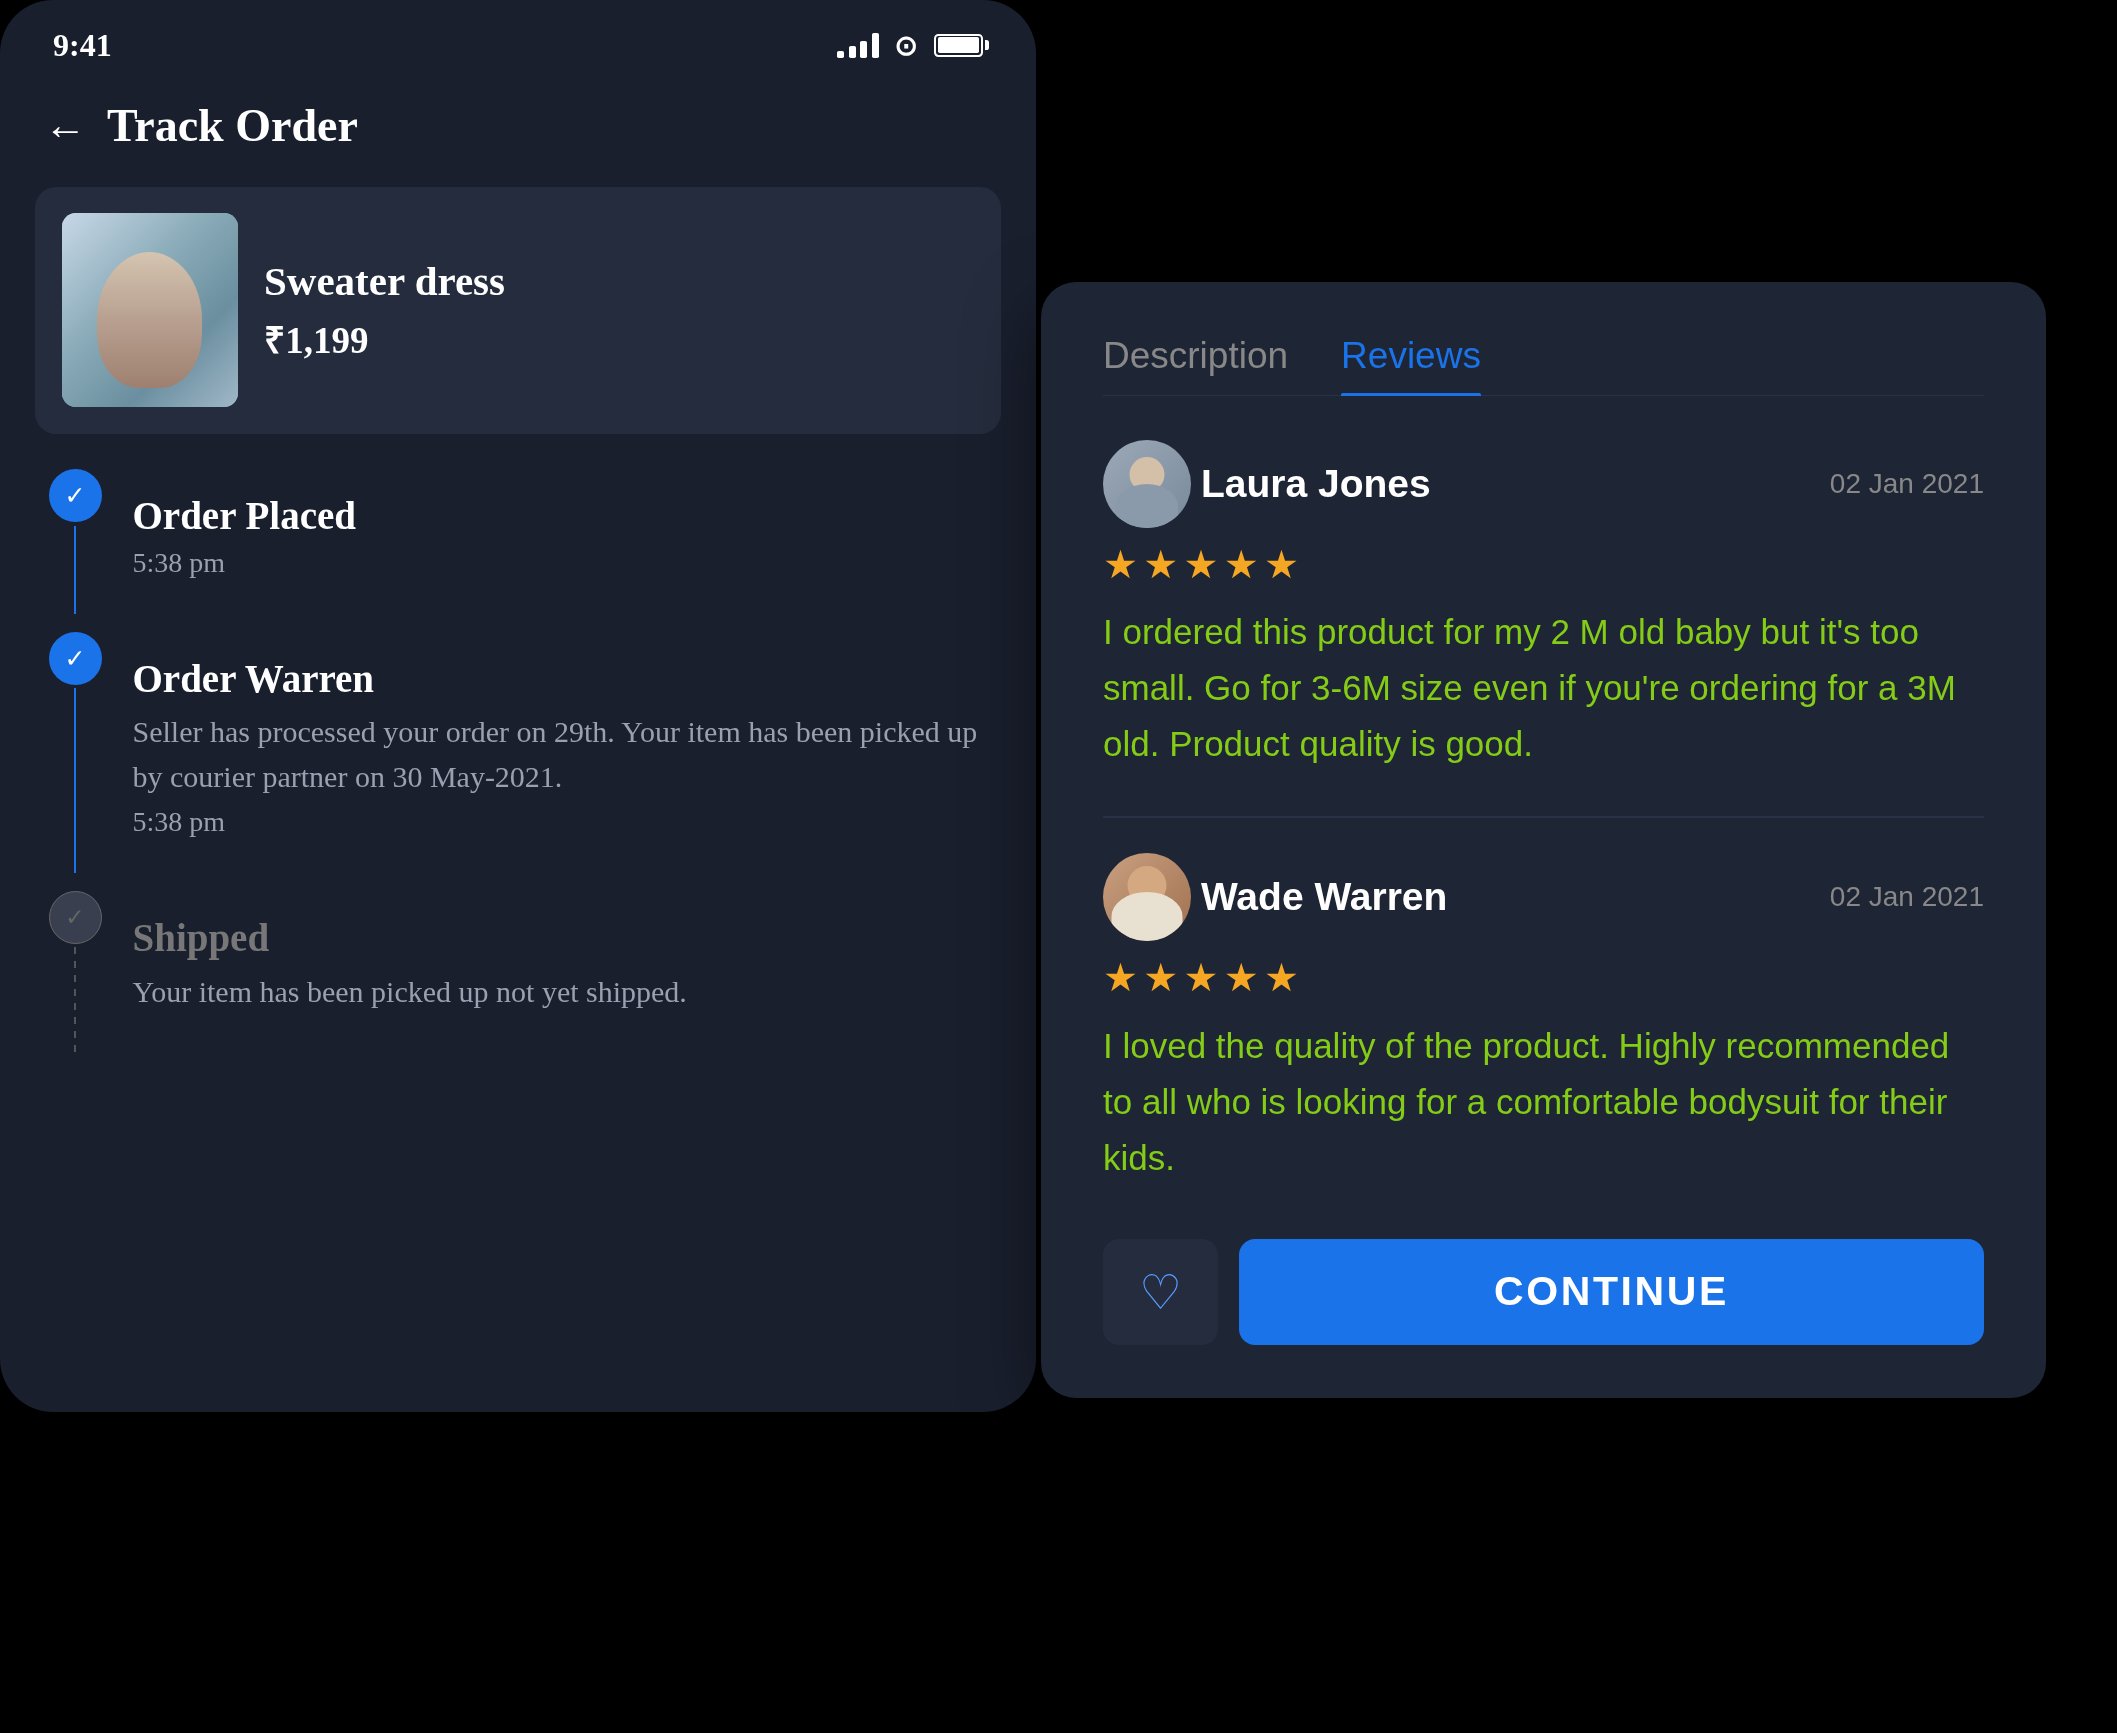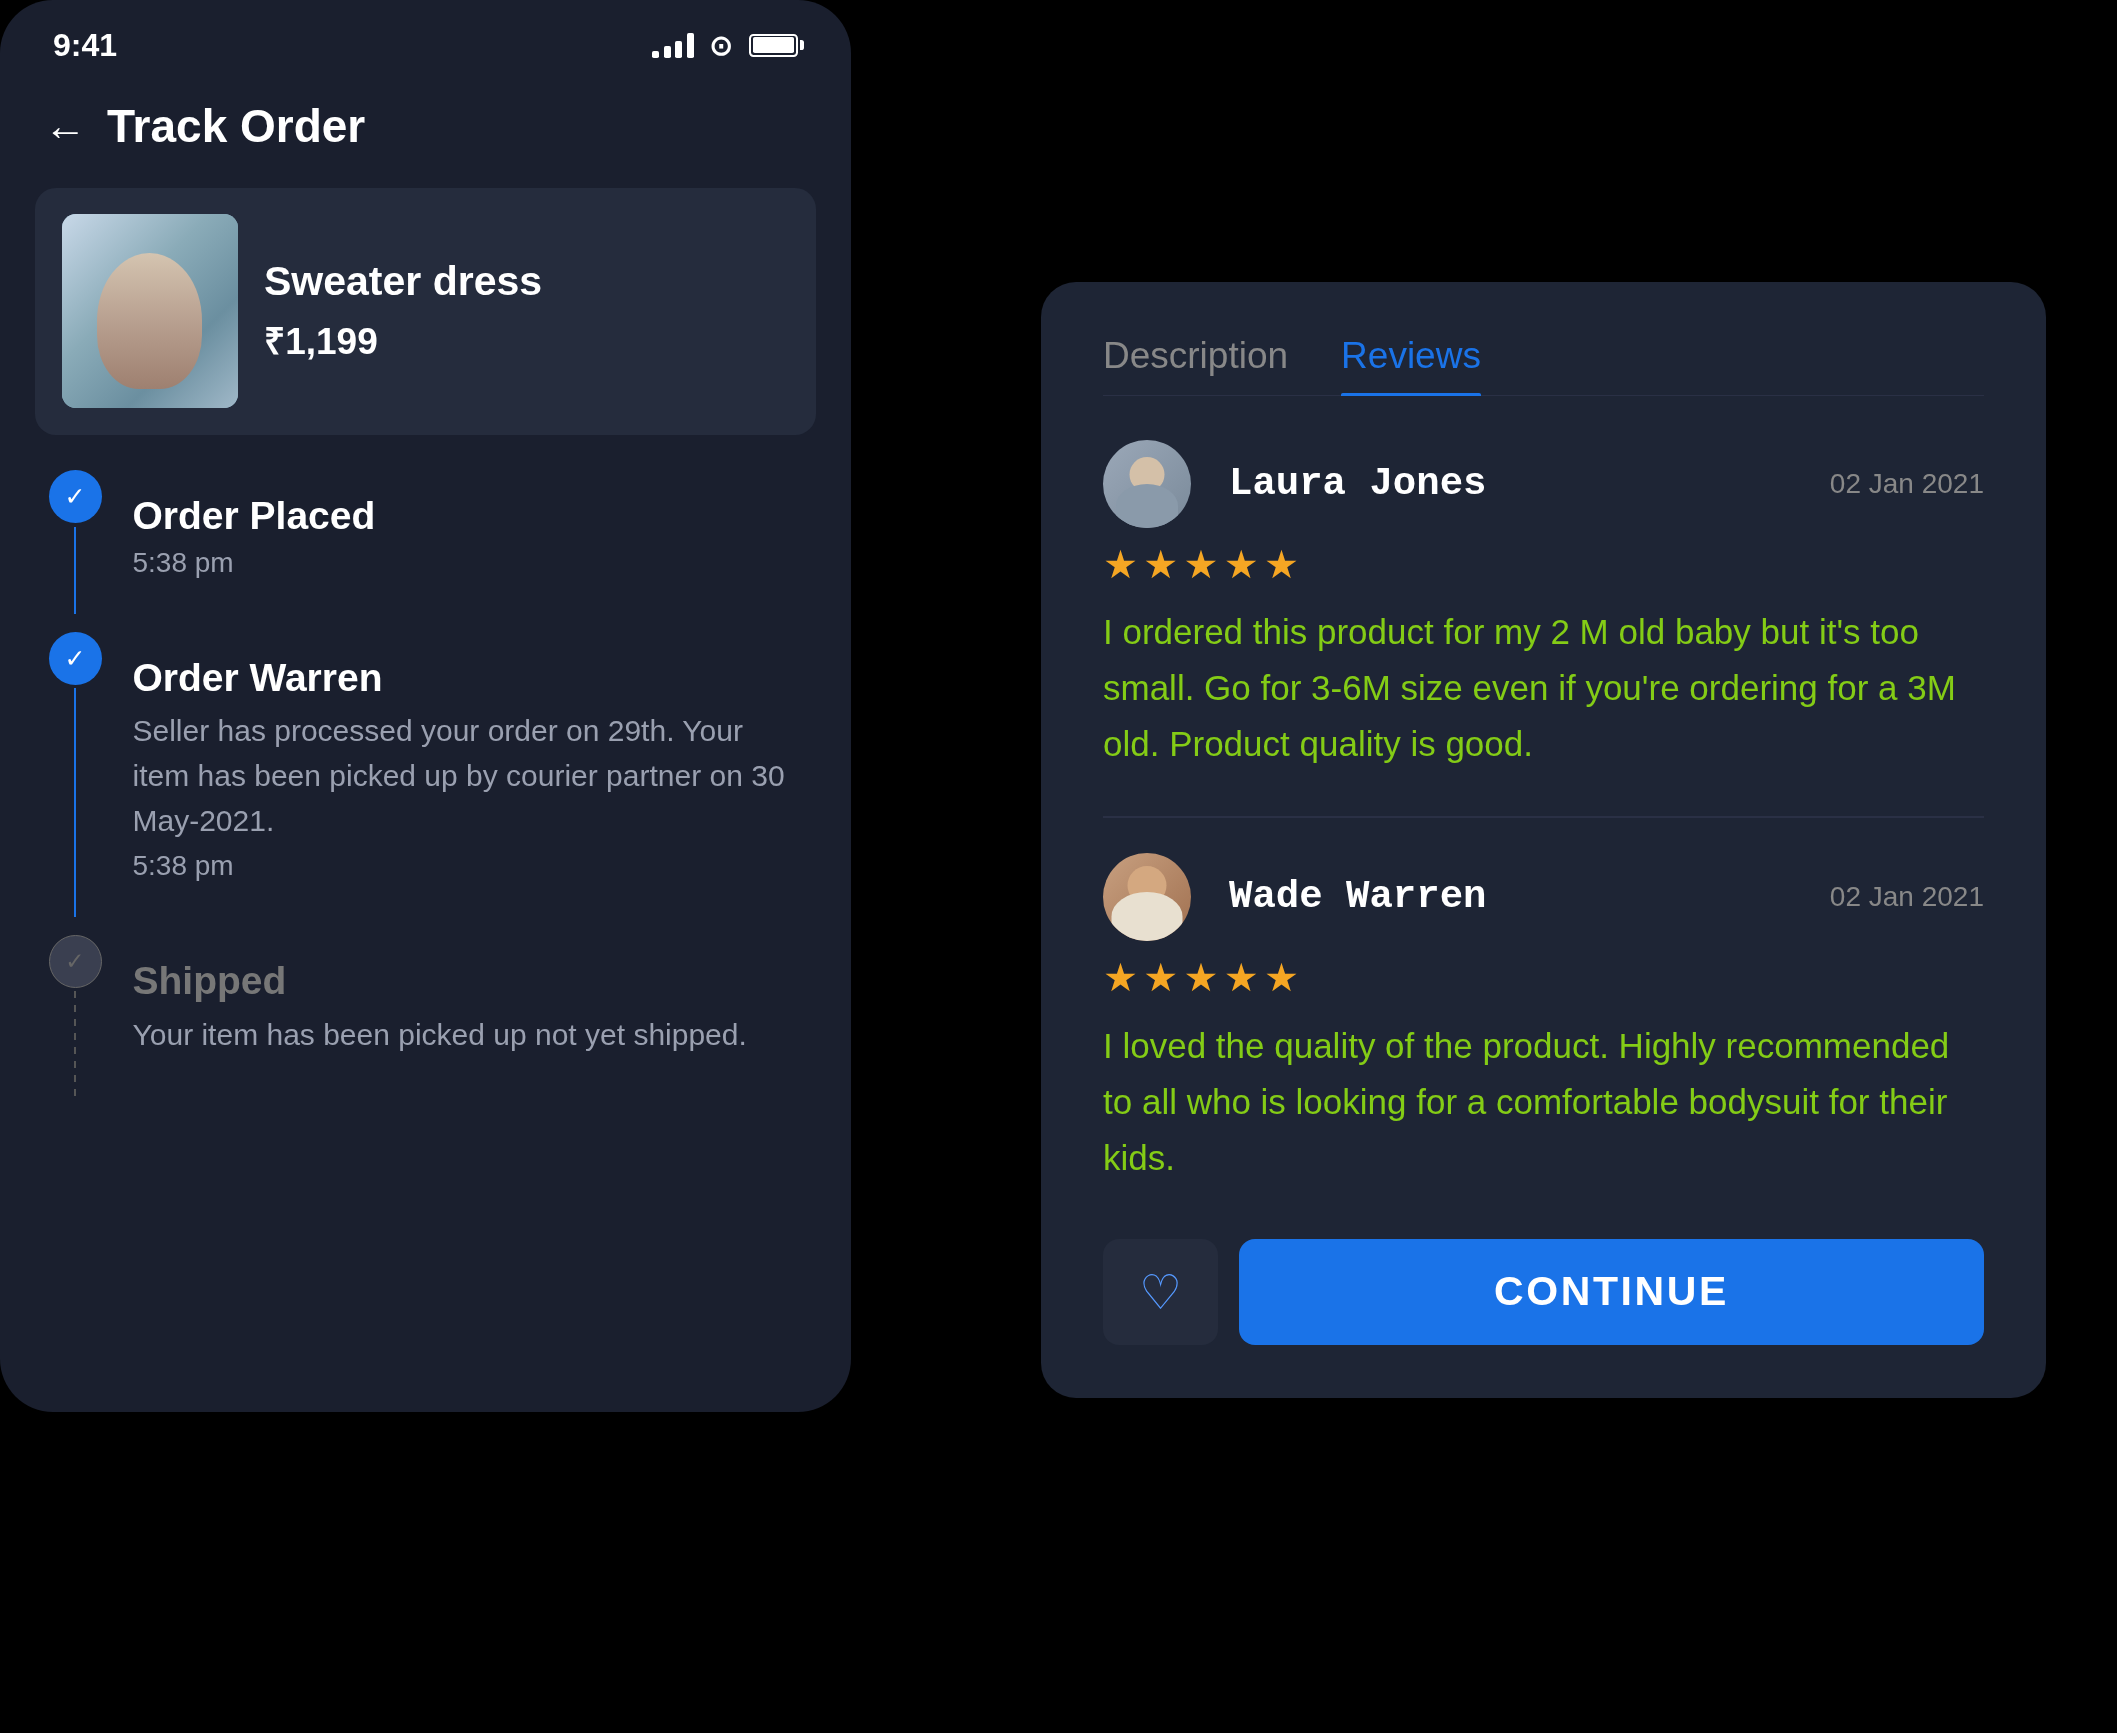--- a/index.html
+++ b/index.html
@@ -11,25 +11,26 @@
       position: relative;
       font-family: -apple-system, BlinkMacSystemFont, 'Segoe UI', sans-serif;
       overflow: hidden;
     }
 
     
     .phone-panel {
       position: absolute;
       top: 0;
       left: 0;
-      width: 851px;
+      width: 1036px;
       height: 1412px;
       background: #1a1f2e;
       border-radius: 53px;
       overflow: hidden;
+      font-family: Liberation Serif, serif;
     }
 
     .status-bar {
       display: flex;
       justify-content: space-between;
       align-items: center;
       padding: 26.5px 53px 8.8px;
       color: #fff;
       font-size: 32px;
       font-weight: 600;
@@ -323,22 +324,21 @@
     .review-header {
       display: flex;
       align-items: center;
       justify-content: space-between;
       margin-bottom: 14px;
     }
 
     .reviewer-info {
       display: flex;
       align-items: center;
-      gap: 38px;
-      font-family: Liberation Mono, monospace;
+      gap: 10px;
     }
 
     .avatar {
       width: 88px;
       height: 88px;
       border-radius: 50%;
       overflow: hidden;
       flex-shrink: 0;
     }
 

